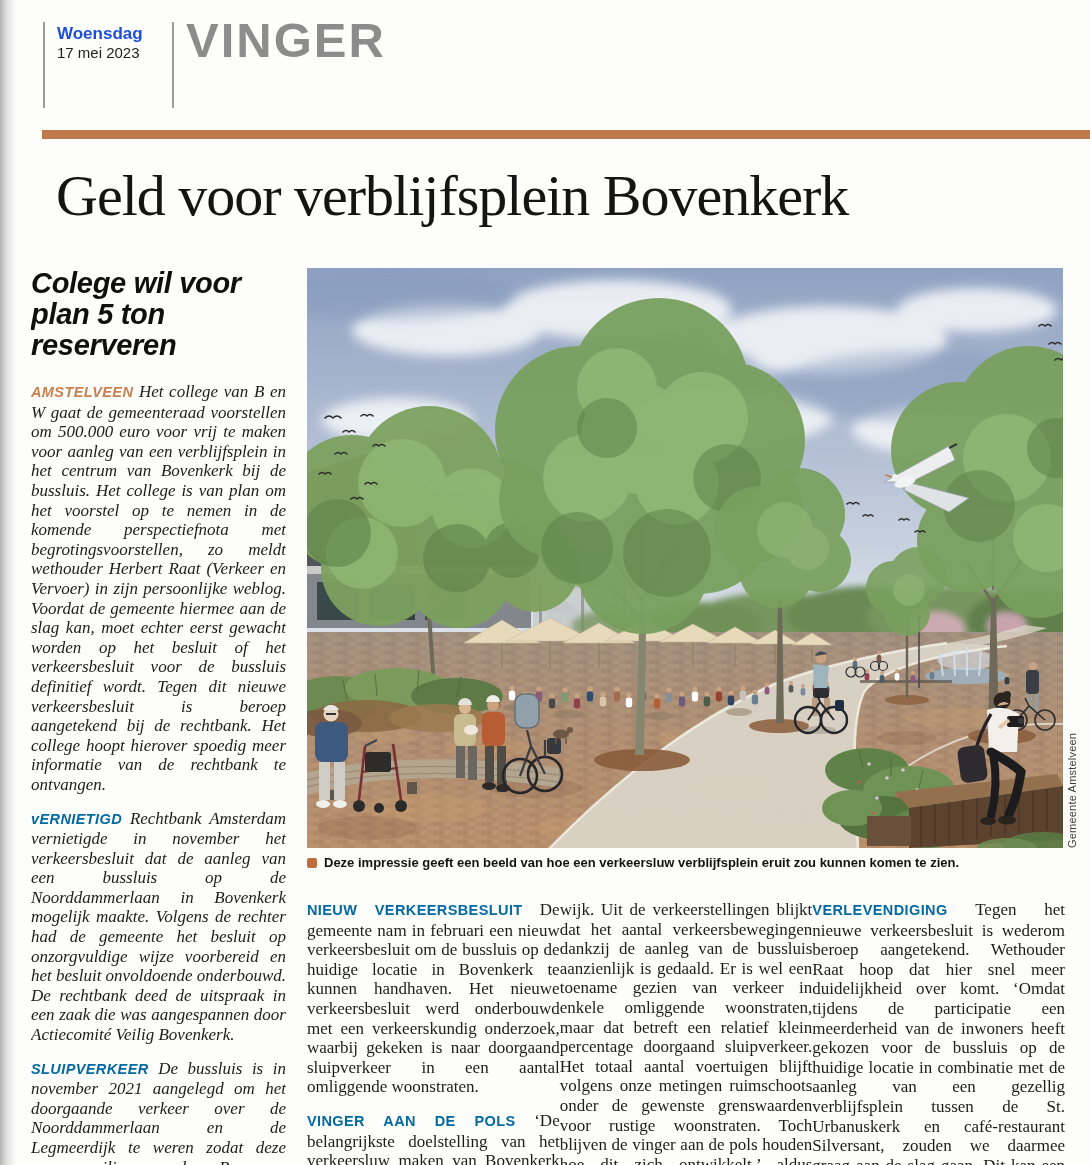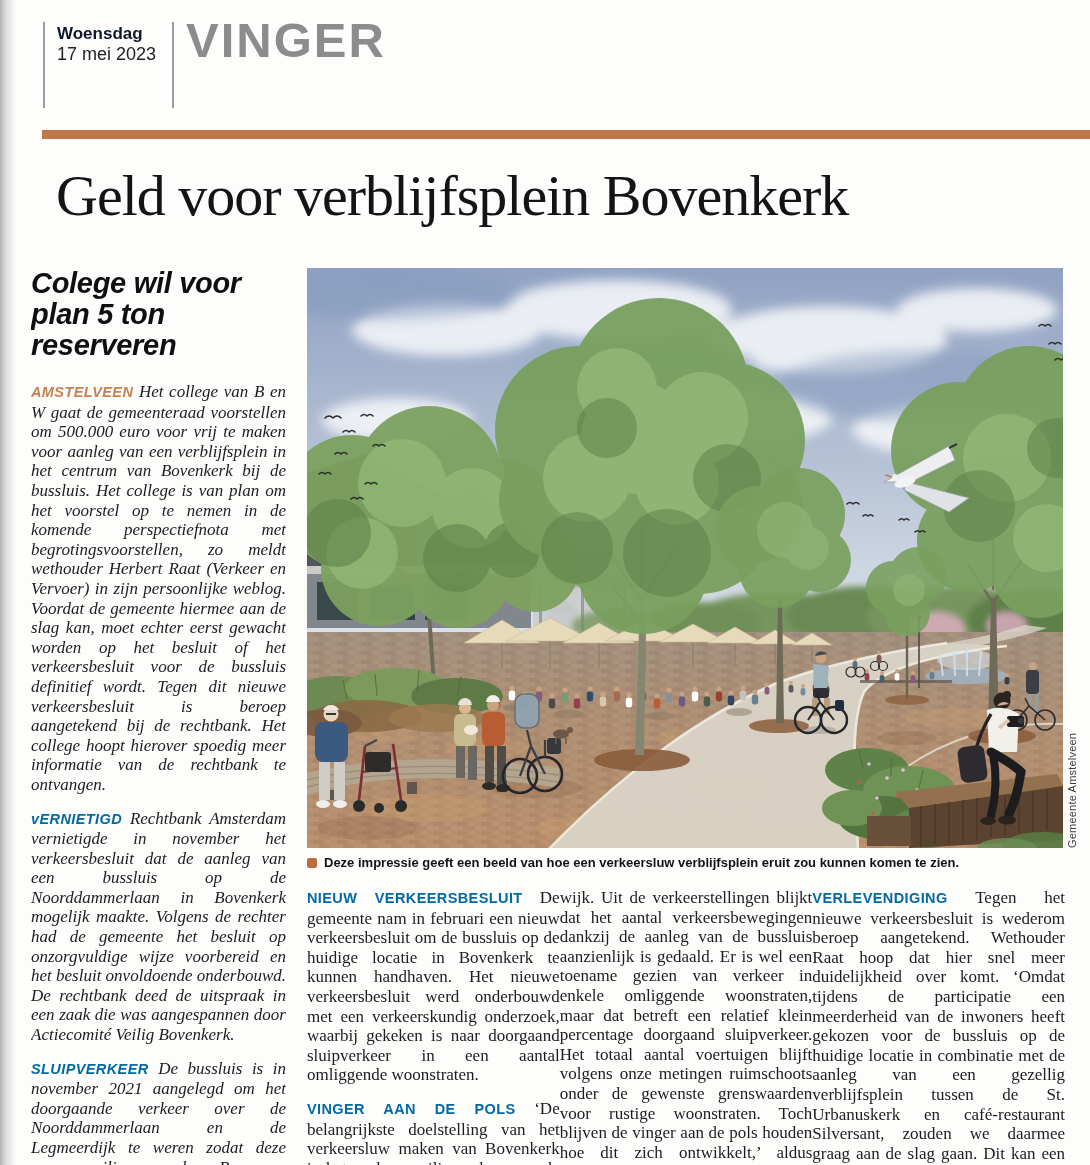--- a/index.html
+++ b/index.html
@@ -8,31 +8,31 @@
     background:#fdfdfc;font-family:"Liberation Sans",sans-serif;color:#1b1b1b;
   }
   .abs{position:absolute;}
   .edge-left{left:0;top:0;width:16px;height:100%;
     background:linear-gradient(90deg,#a3a3a3 0%,#d8d8d8 40%,rgba(255,255,255,0) 100%);opacity:.8;}
   
   .vrule{width:2px;background:#9c9c9c;}
   .rule1{left:43px;top:22px;height:86px;}
   .rule2{left:172px;top:22px;height:86px;}
   .dateblock{left:57px;top:24px;line-height:1.15;}
-  .day{font-weight:bold;font-size:17px;color:#0f172a;}
-  .date{font-size:18px;color:#222;}
+  .day{font-weight:bold;font-size:17px;color:#1d4ed8;}
+  .date{font-size:15px;color:#222;}
   .brand{left:186px;top:12px;font-size:49px;font-weight:bold;color:#8c8c8c;letter-spacing:2px;}
   .bar{left:42px;top:130px;width:1048px;height:9px;background:#c0784a;}
   .headline{left:40px;top:146px;font-family:"Liberation Serif","DejaVu Serif",serif;
     font-weight:400;font-size:58px;letter-spacing:-1px;color:#141414;white-space:nowrap;}
   
   .leftcol{left:31px;top:268px;width:255px;height:897px;overflow:hidden;font-style:italic;}
   .subhead{font-size:29px;font-weight:bold;line-height:1.07;letter-spacing:-0.3px;color:#0f0f0f;margin:0 0 21px 0;}
   .para{font-family:"Liberation Serif","DejaVu Serif",serif;font-size:17px;line-height:19.6px;
-    text-align:justify;color:#1c1c1c;margin:0 0 14px 0;}
+    text-align:justify;color:#1c1c1c;margin:12px 0 14px 0;}
   .lead{font-family:"Liberation Sans",sans-serif;font-weight:bold;font-size:14.5px;letter-spacing:.4px;color:#0369a1;}
   .lead.orange{color:#c8814e;}
   .lead:empty{display:none;}
   
   .photo{left:307px;top:268px;width:756px;height:580px;}
   .photo svg{display:block;}
   .credit{left:1066px;top:848px;transform-origin:0 0;transform:rotate(-90deg);
     font-size:11px;color:#3c3c3c;letter-spacing:.2px;white-space:nowrap;}
   .caption{left:307px;top:855px;width:756px;font-size:13px;font-weight:bold;color:#121212;}
   .capsq{display:inline-block;width:10px;height:10px;background:#bf6c3f;border-radius:2px;

